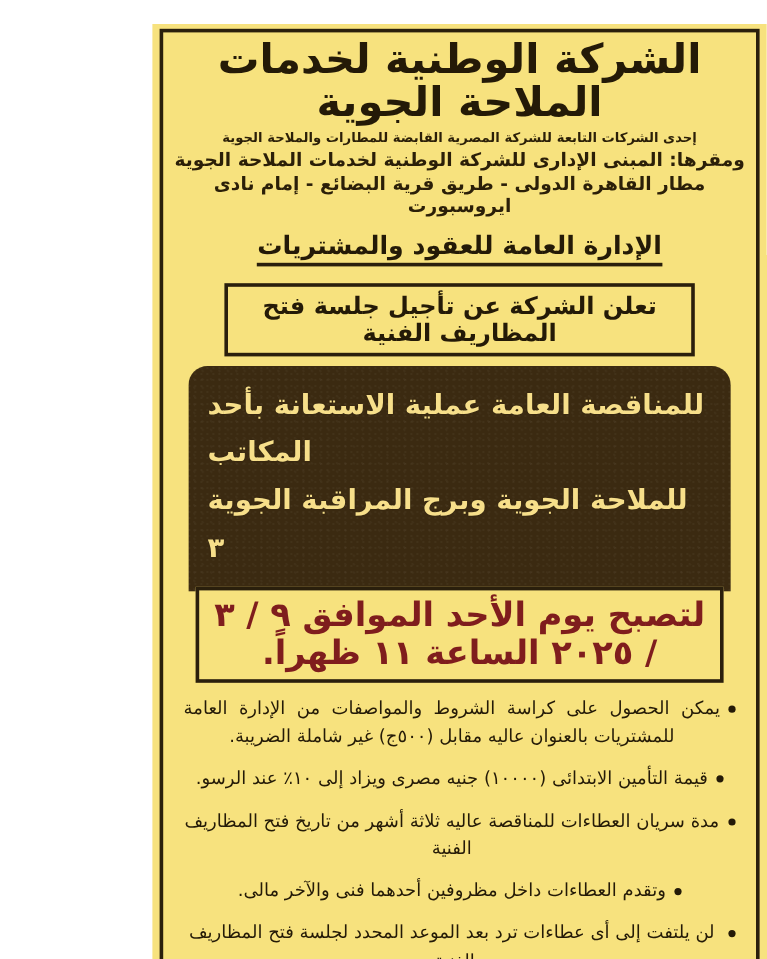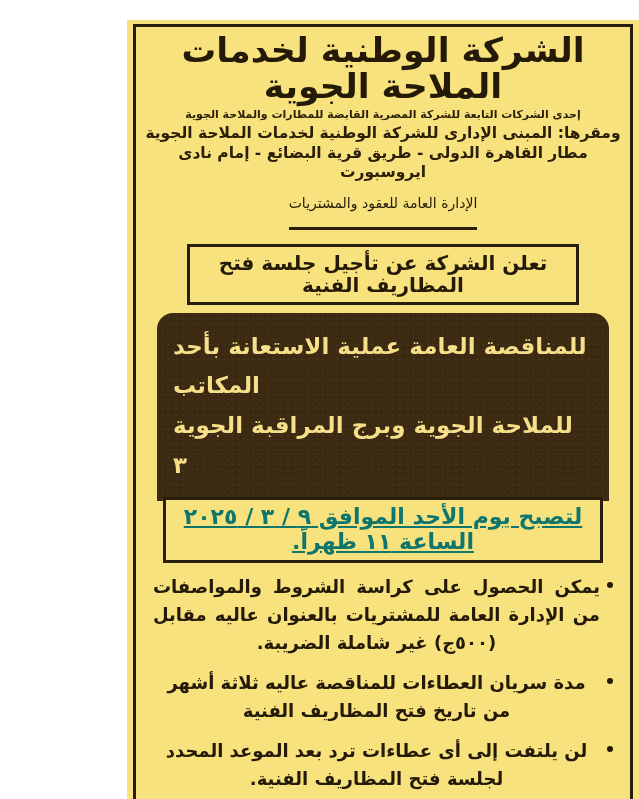--- a/index.html
+++ b/index.html
@@ -61,25 +61,25 @@
   .sub-1 { font-size: 11px; margin-top: 5px; }
   .sub-2 { font-size: 15.5px; margin-top: 2px; }
   .sub-3 { font-size: 15.5px; margin-top: 2px; letter-spacing: 0.4px; }
 
   .dept-wrap {
     text-align: center;
     margin-top: 12px;
   }
   .dept {
     display: inline-block;
-    font-size: 14px;
-    font-weight: normal;
+    font-size: 21px;
+    font-weight: bold;
     color: #241a07;
     border-bottom: 3px solid #2a1f0c;
-    padding-bottom: 16px;
+    padding-bottom: 2px;
   }
 
   
   .announce-box {
     margin: 14px 44px 0 44px;
     border: 3px solid #2a1f0c;
     background: #f7e27e;
     text-align: center;
     padding: 5px 4px 6px 4px;
   }
@@ -115,25 +115,24 @@
   .date-box {
     margin: -4px 20px 0 20px;
     border: 3px solid #2a1f0c;
     background: #f7e27e;
     position: relative;
     z-index: 3;
     text-align: center;
     padding: 5px 6px 6px 6px;
   }
   .date-text {
-    font-size: 22px;
-    font-weight: bold;
-    color: #0f766e;
+    font-size: 28px;
+    font-weight: bold;
+    color: #7f1d1d;
     line-height: 1.12;
-    text-decoration: underline;
   }
 
   
   .bullets {
     margin-top: 10px;
     padding: 0 10px;
     flex: 1;
   }
   .bullet {
     display: flex;
@@ -143,22 +142,22 @@
   }
   .bullet-dot {
     flex: 0 0 auto;
     width: 6px;
     height: 6px;
     border-radius: 50%;
     background: #241a07;
     margin: 9px 0 0 7px;
   }
   .bullet-text {
-    font-size: 18px;
-    font-weight: bold;
+    font-size: 15px;
+    font-weight: normal;
     color: #241a07;
     line-height: 1.55;
     text-align: center;
     max-width: 582px;
   }
   .bullet.wide .bullet-text { text-align: justify; text-align-last: center; }
 </style>
 </head>
 <body>
 
@@ -193,26 +192,34 @@
       <div class="date-text">لتصبح يوم الأحد الموافق ٩ / ٣ / ٢٠٢٥ الساعة ١١ ظهراً.</div>
     </div>
 
     <div class="bullets">
 
       <div class="bullet wide">
         <span class="bullet-dot"></span>
         <span class="bullet-text">يمكن الحصول على كراسة الشروط والمواصفات من الإدارة العامة للمشتريات بالعنوان عاليه مقابل (٥٠٠ج) غير شاملة الضريبة.</span>
       </div>
 
+      <div class="bullet">
+        <span class="bullet-dot"></span>
+        <span class="bullet-text">قيمة التأمين الابتدائى (١٠٠٠٠) جنيه مصرى ويزاد إلى ١٠٪ عند الرسو.</span>
+      </div>
 
       <div class="bullet">
         <span class="bullet-dot"></span>
         <span class="bullet-text">مدة سريان العطاءات للمناقصة عاليه ثلاثة أشهر من تاريخ فتح المظاريف الفنية</span>
       </div>
 
+      <div class="bullet">
+        <span class="bullet-dot"></span>
+        <span class="bullet-text">وتقدم العطاءات داخل مظروفين أحدهما  فنى  والآخر  مالى.</span>
+      </div>
 
       <div class="bullet">
         <span class="bullet-dot"></span>
         <span class="bullet-text">لن يلتفت إلى أى عطاءات ترد بعد الموعد المحدد لجلسة فتح المظاريف الفنية.</span>
       </div>
 
     </div>
 
   </div>
 </div>

